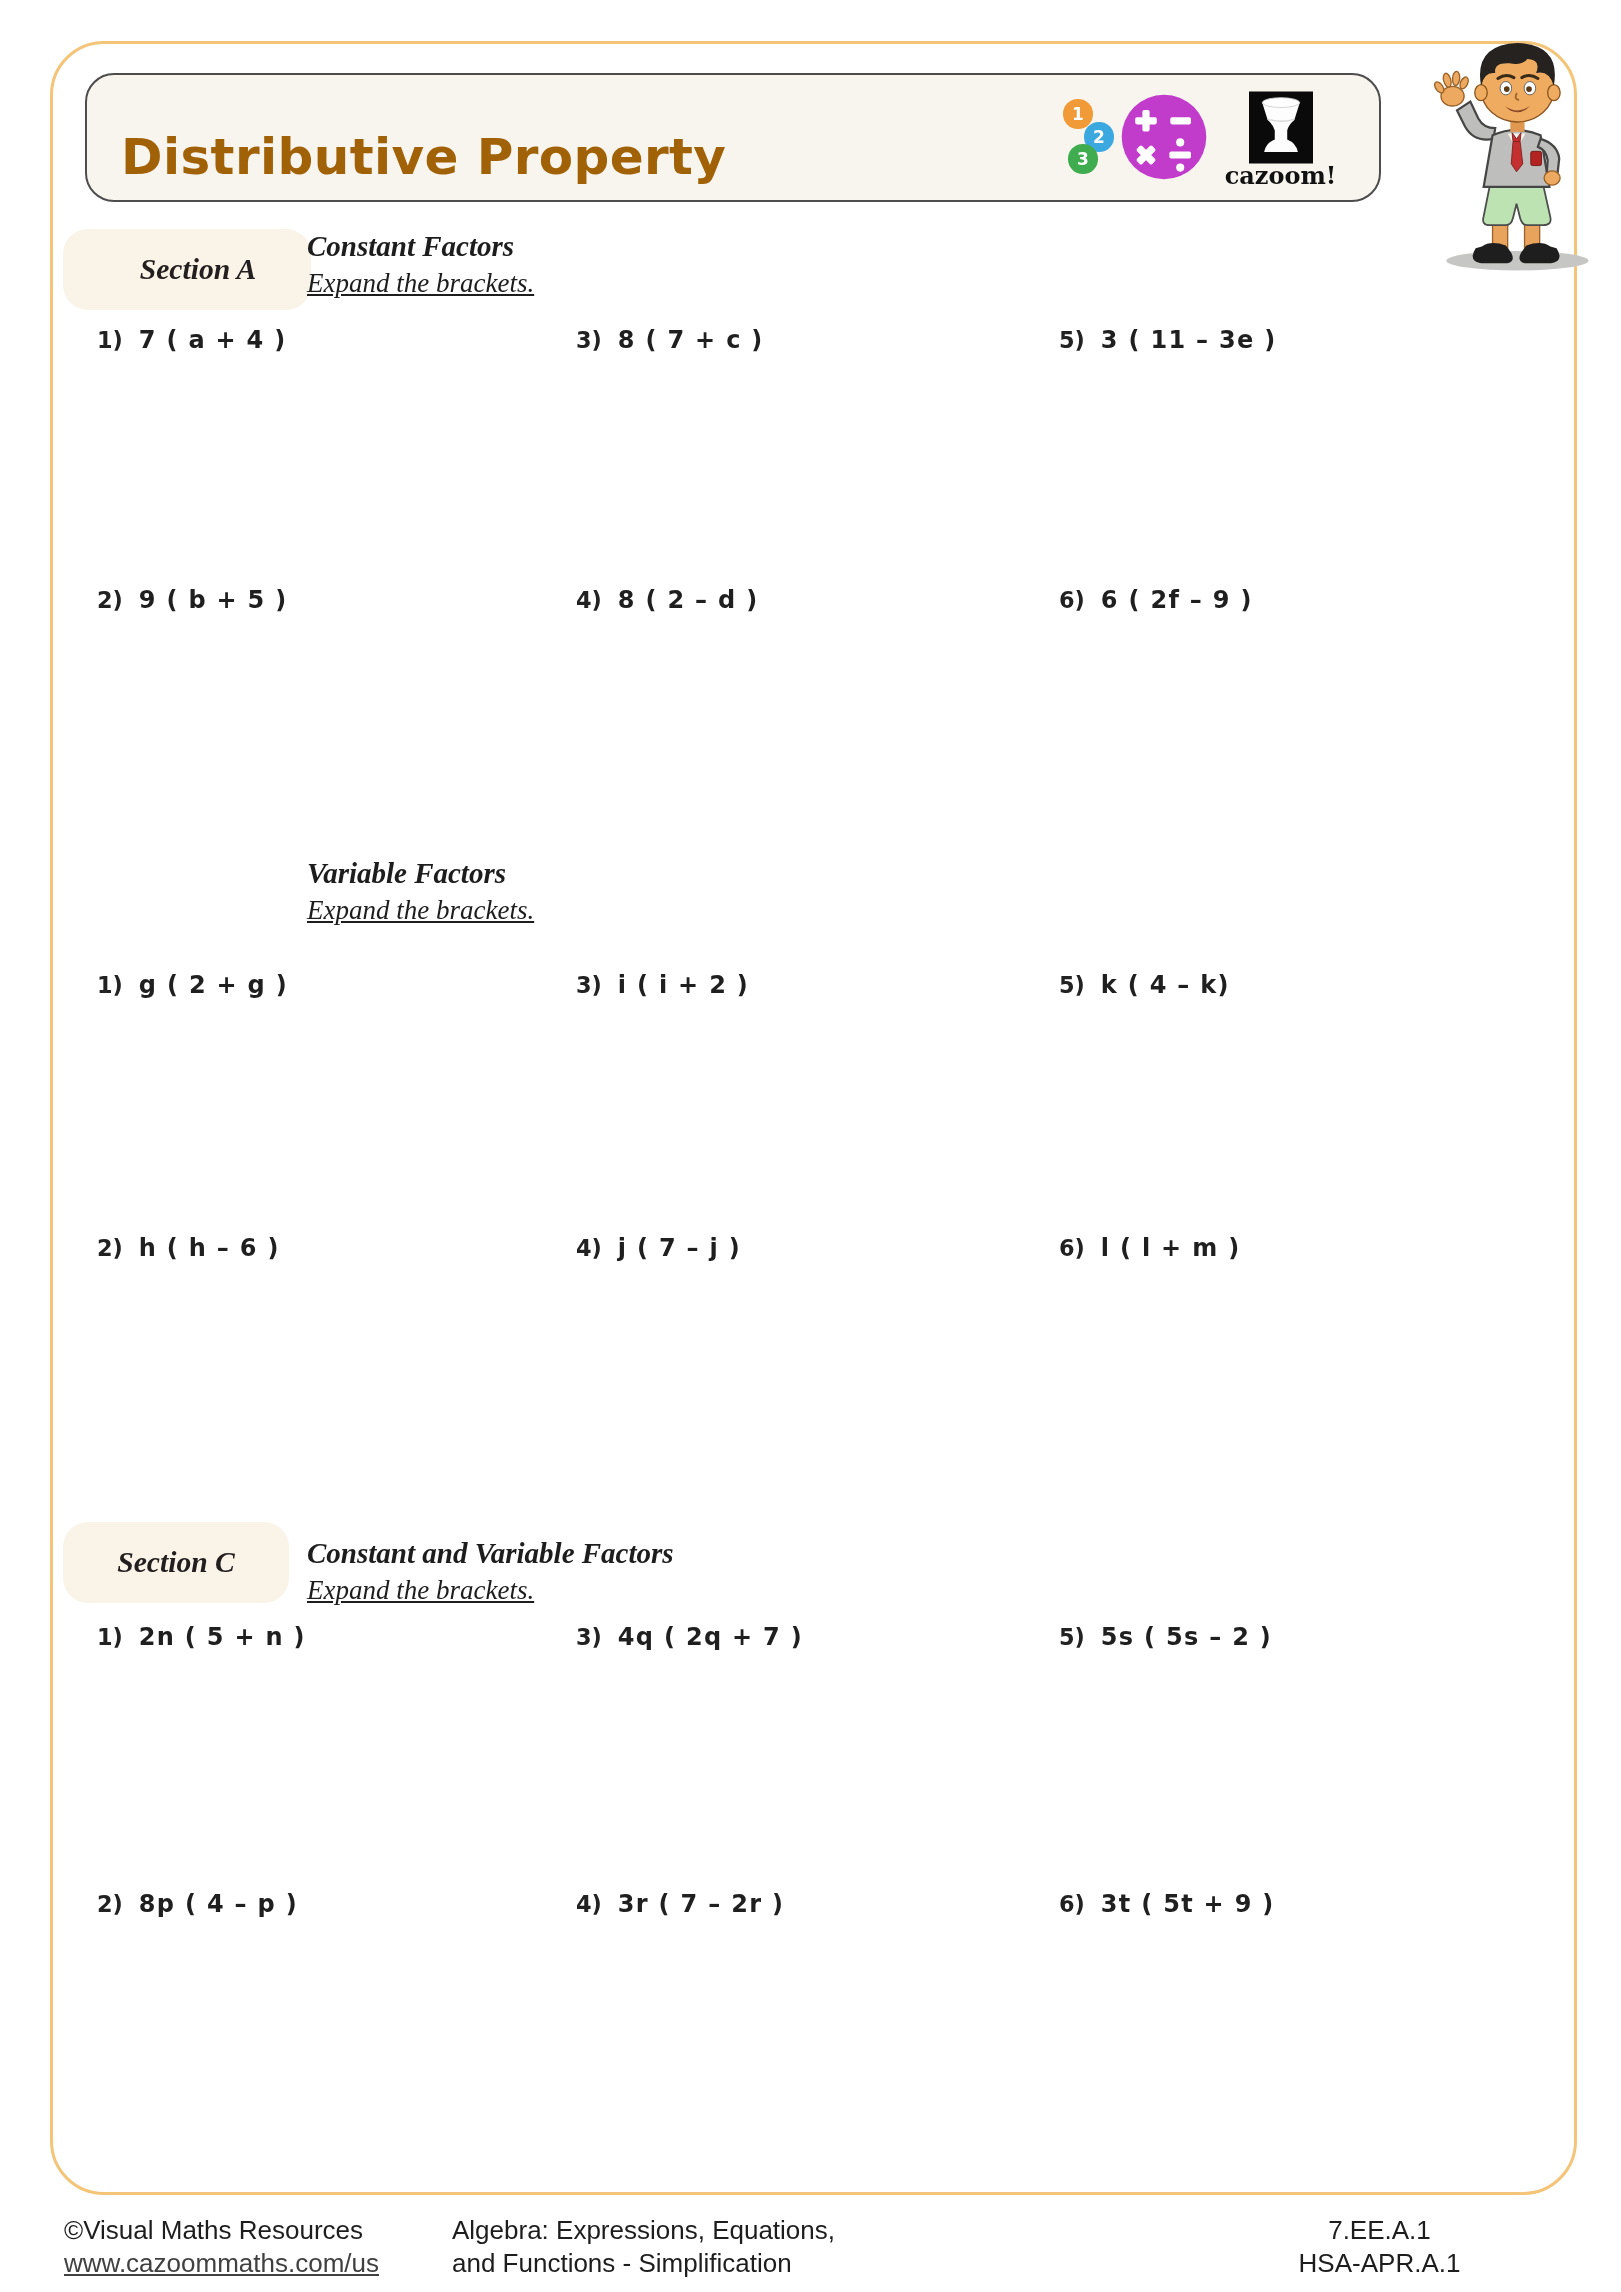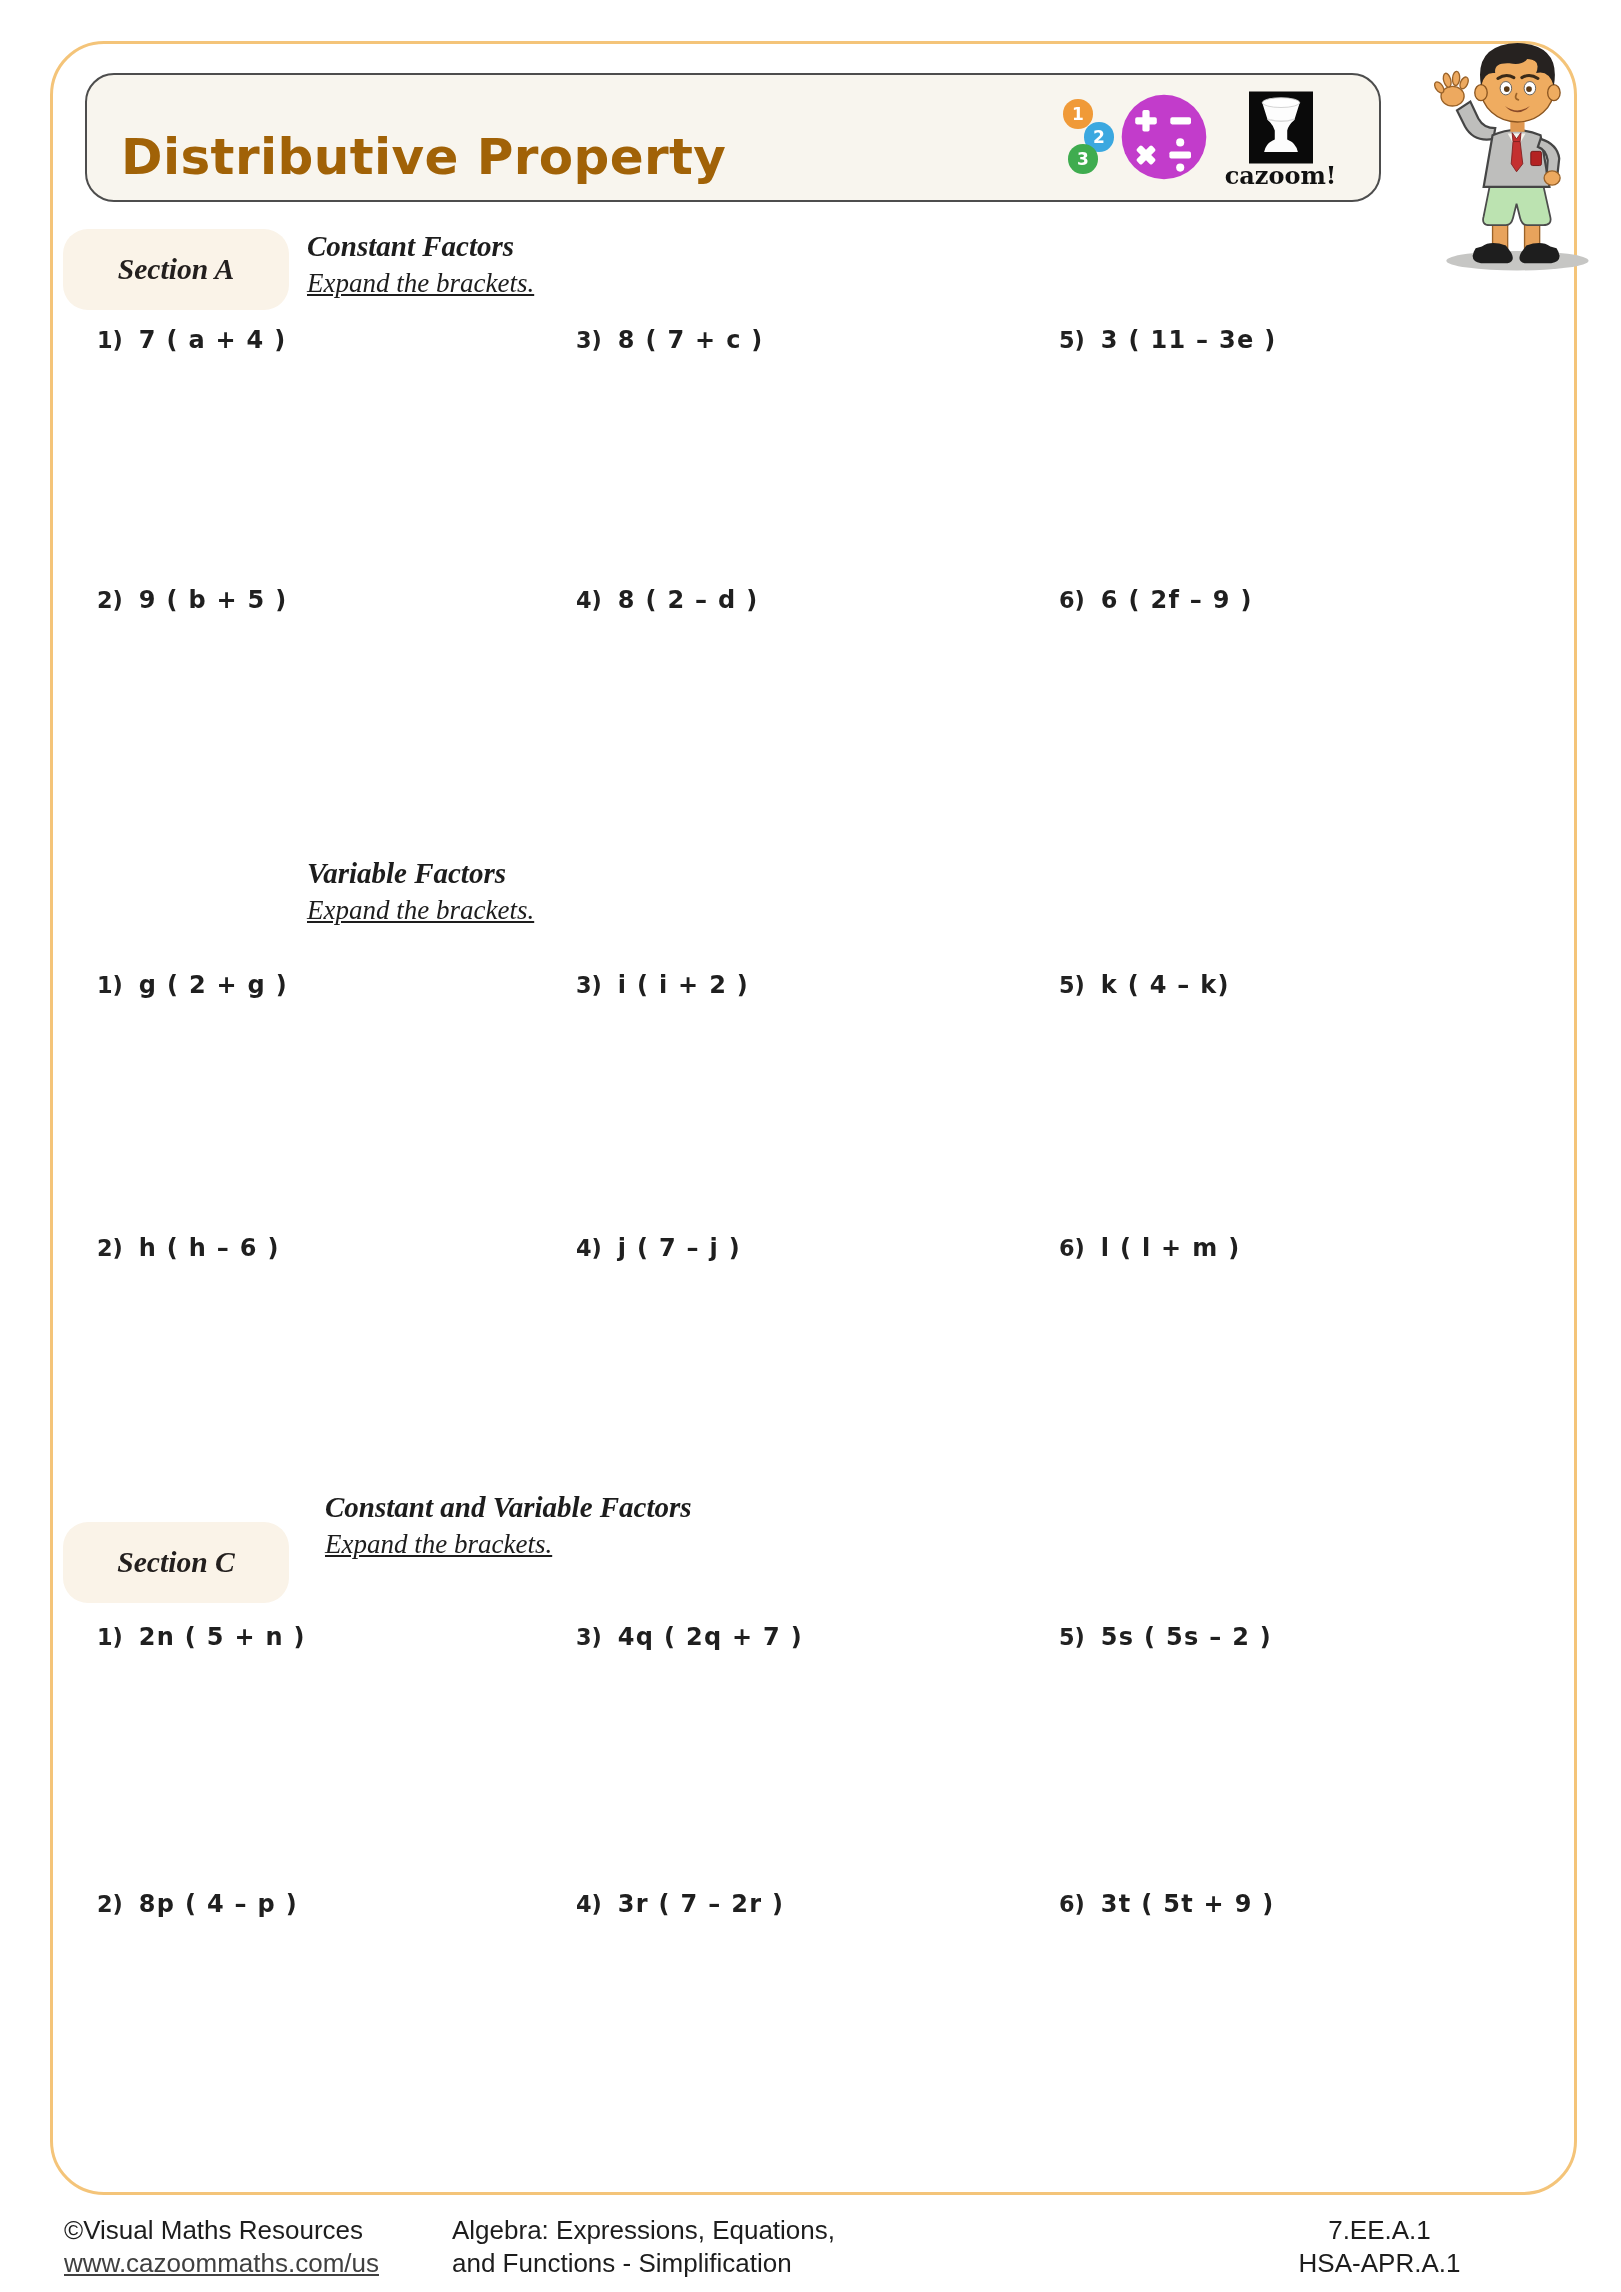--- a/index.html
+++ b/index.html
@@ -21,23 +21,23 @@
   .mathcircle{position:absolute;left:1032px;top:17px;width:90px;height:90px;}
   .drum{position:absolute;left:1162px;top:16px;width:64px;height:73px;}
   .wordmark{position:absolute;left:1131px;top:86px;width:125px;text-align:center;
             font-family:"DejaVu Serif",serif;font-weight:bold;font-size:24px;color:#111;}
   .mascot{position:absolute;left:1404px;top:34px;width:218px;height:240px;}
   
   .pill{position:absolute;left:63px;width:226px;height:81px;background:#FAF3E8;
         border-radius:25px;display:flex;align-items:center;justify-content:center;
         font-family:"Liberation Serif",serif;font-style:italic;font-weight:bold;
         font-size:29.6px;color:#231f1e;}
-  .pill-a{top:229px;} .pill-b{top:874px;} .pill-c{top:1522px;}
+  .pill-a{top:229px;padding-left:22px;} .pill-b{top:874px;} .pill-c{top:1522px;}
   .sechead{position:absolute;left:307px;font-family:"Liberation Serif",serif;color:#1d1d1d;}
-  .sechead-a{top:227px;} .sechead-b{top:854px;} .sechead-c{top:1488px;margin-left:18px;}
+  .sechead-a{top:227px;} .sechead-b{top:854px;} .sechead-c{top:1534px;}
   .sechead .hd{font-weight:bold;font-style:italic;font-size:29px;line-height:38px;margin:0;}
   .sechead .ins{font-style:italic;font-size:27px;line-height:36px;margin:0;text-decoration:underline;}
   
   .prow{position:absolute;left:0;width:1622px;height:43px;}
   .row-a1{top:326px;} .row-a2{top:586px;}
   .row-b1{top:971px;} .row-b2{top:1234px;}
   .row-c1{top:1623px;} .row-c2{top:1890px;}
   .prob{position:absolute;display:flex;align-items:baseline;gap:16px;}
   .col-1{left:97px;} .col-2{left:576px;} .col-3{left:1059px;}
   .pnum{font-family:"DejaVu Sans",sans-serif;font-weight:bold;font-size:22.4px;color:#222;}

